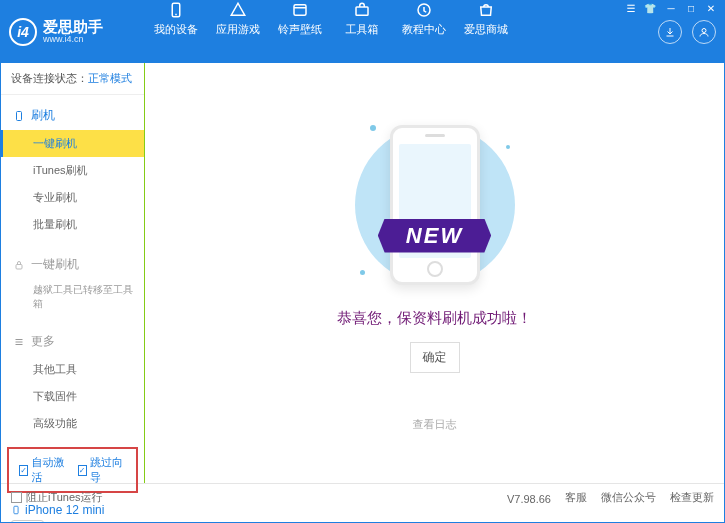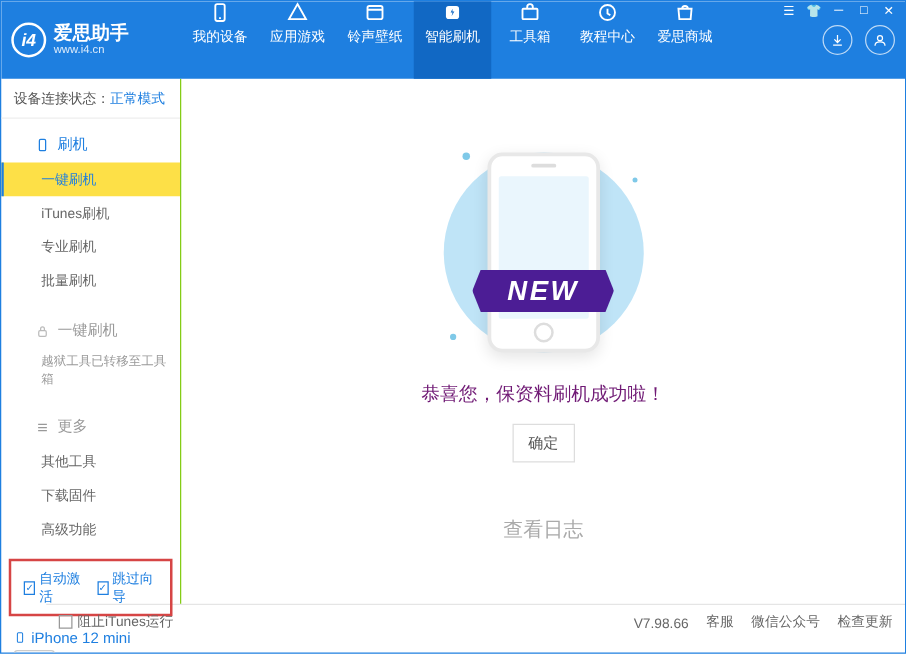--- a/index.html
+++ b/index.html
@@ -16,21 +16,21 @@
 .nav-icon { width: 18px; height: 18px; }
 .header-right { margin-left: auto; display: flex; align-items: center; gap: 10px; }
 .win-controls { position: absolute; top: 2px; right: 6px; display: flex; gap: 6px; font-size: 10px; }
 .win-btn { width: 14px; text-align: center; cursor: pointer; }
 .circle-btn { width: 24px; height: 24px; border: 1.5px solid rgba(255,255,255,0.7); border-radius: 50%; display: flex; align-items: center; justify-content: center; cursor: pointer; }
 .body-wrap { display: flex; height: 420px; }
 .sidebar { width: 144px; border-right: 1px solid #84cc16; display: flex; flex-direction: column; font-size: 12px; color: #555; }
 .conn-status { padding: 8px 10px; border-bottom: 1px solid #eee; font-size: 11px; }
 .conn-status .mode { color: #1e7fe0; }
 .side-section { padding: 6px 0; }
-.side-head { display: flex; align-items: center; gap: 6px; padding: 6px 27px; color: #1e7fe0; font-size: 12px; }
+.side-head { display: flex; align-items: center; gap: 6px; padding: 6px 12px; color: #1e7fe0; font-size: 12px; }
 .side-head.gray { color: #999; }
 .side-sub { padding: 6px 10px 6px 32px; cursor: pointer; color: #666; font-size: 11px; }
 .side-sub.active { background: #fde047; color: #1e7fe0; border-left: 2px solid #1e7fe0; padding-left: 30px; }
 .side-note { font-size: 10px; color: #999; padding: 4px 10px 4px 32px; line-height: 1.4; }
 .checkbox-row { display: flex; gap: 10px; padding: 6px 10px; border: 2px solid #d64545; margin: 4px 6px; font-size: 11px; }
 .cb { display: flex; align-items: center; gap: 3px; color: #1e7fe0; }
 .cb-box { width: 11px; height: 11px; border: 1px solid #1e7fe0; display: flex; align-items: center; justify-content: center; font-size: 8px; color: #1e7fe0; }
 .device { padding: 6px 10px; }
 .device-name { color: #1e7fe0; font-size: 12px; display: flex; align-items: center; gap: 4px; }
 .device-badge { display: inline-block; border: 1px solid #ccc; border-radius: 3px; padding: 1px 4px; font-size: 9px; color: #888; margin-top: 3px; }
@@ -38,22 +38,22 @@
 .phone-img { width: 170px; height: 180px; position: relative; display: flex; align-items: center; justify-content: center; }
 .circle-bg { width: 160px; height: 160px; border-radius: 50%; background: #bfe4f7; position: absolute; }
 .phone { width: 90px; height: 160px; background: #fff; border-radius: 12px; border: 3px solid #e8e8e8; position: relative; z-index: 2; box-shadow: 0 4px 12px rgba(0,0,0,0.1); }
 .phone::before { content: ""; position: absolute; top: 6px; left: 50%; transform: translateX(-50%); width: 20px; height: 3px; background: #ddd; border-radius: 2px; }
 .phone::after { content: ""; position: absolute; bottom: 5px; left: 50%; transform: translateX(-50%); width: 12px; height: 12px; border: 2px solid #ddd; border-radius: 50%; }
 .phone-screen { position: absolute; top: 16px; left: 6px; right: 6px; bottom: 24px; background: #eaf6fd; border-radius: 2px; }
 .new-ribbon { position: absolute; z-index: 3; bottom: 42px; background: #4c1d95; color: #fff; font-weight: bold; font-style: italic; font-size: 22px; padding: 4px 28px; clip-path: polygon(6% 0, 94% 0, 100% 50%, 94% 100%, 6% 100%, 0 50%); letter-spacing: 2px; margin-top: 16px; }
 .dots { position: absolute; width: 6px; height: 6px; background: #7fc9e8; border-radius: 50%; }
 .success-text { font-size: 15px; color: #701a75; }
 .confirm-btn { border: 1px solid #ddd; background: #fff; padding: 6px 12px; font-size: 12px; cursor: pointer; color: #555; }
-.view-log { font-size: 16px; color: #aaa; cursor: pointer; margin-top: 30px; }
-.footer { height: 28px; border-top: 1px solid #e5e5e5; display: flex; align-items: center; padding: 0 10px; font-size: 11px; color: #666; margin-left: 36px; }
+.view-log { font-size: 11px; color: #aaa; cursor: pointer; margin-top: 30px; }
+.footer { height: 28px; border-top: 1px solid #e5e5e5; display: flex; align-items: center; padding: 0 10px; font-size: 11px; color: #666; }
 .footer-cb { display: flex; align-items: center; gap: 4px; }
 .footer-cb-box { width: 11px; height: 11px; border: 1px solid #999; }
 .footer-right { margin-left: auto; display: flex; gap: 14px; align-items: flex-end; }
 .footer-link { cursor: pointer; }
 svg { display: block; }
 </style>
 </head>
 <body>
 
 <div class="header">
@@ -84,27 +84,20 @@
           <path d="M12 3l9 16H3z"></path>
         </svg>
       <span>应用游戏</span>
     </div>
     <div class="nav-item">
       <svg class="nav-icon" viewBox="0 0 24 24" fill="none" stroke="#fff" stroke-width="2">
           <rect x="4" y="5" width="16" height="14" rx="2"></rect>
           <path d="M4 9h16"></path>
         </svg>
       <span>铃声壁纸</span>
-    </div>
-    <div class="nav-item active">
-      <svg class="nav-icon" viewBox="0 0 24 24" fill="#fff">
-          <rect x="5" y="5" width="14" height="14" rx="3"></rect>
-          <path d="M12 8l-2 4h2l-1 4 3-5h-2z" fill="#1168c4"></path>
-        </svg>
-      <span>智能刷机</span>
     </div>
     <div class="nav-item">
       <svg class="nav-icon" viewBox="0 0 24 24" fill="none" stroke="#fff" stroke-width="2">
           <rect x="4" y="8" width="16" height="11" rx="1"></rect>
           <path d="M9 8V6a3 3 0 016 0v2"></path>
         </svg>
       <span>工具箱</span>
     </div>
     <div class="nav-item">
       <svg class="nav-icon" viewBox="0 0 24 24" fill="none" stroke="#fff" stroke-width="2">

